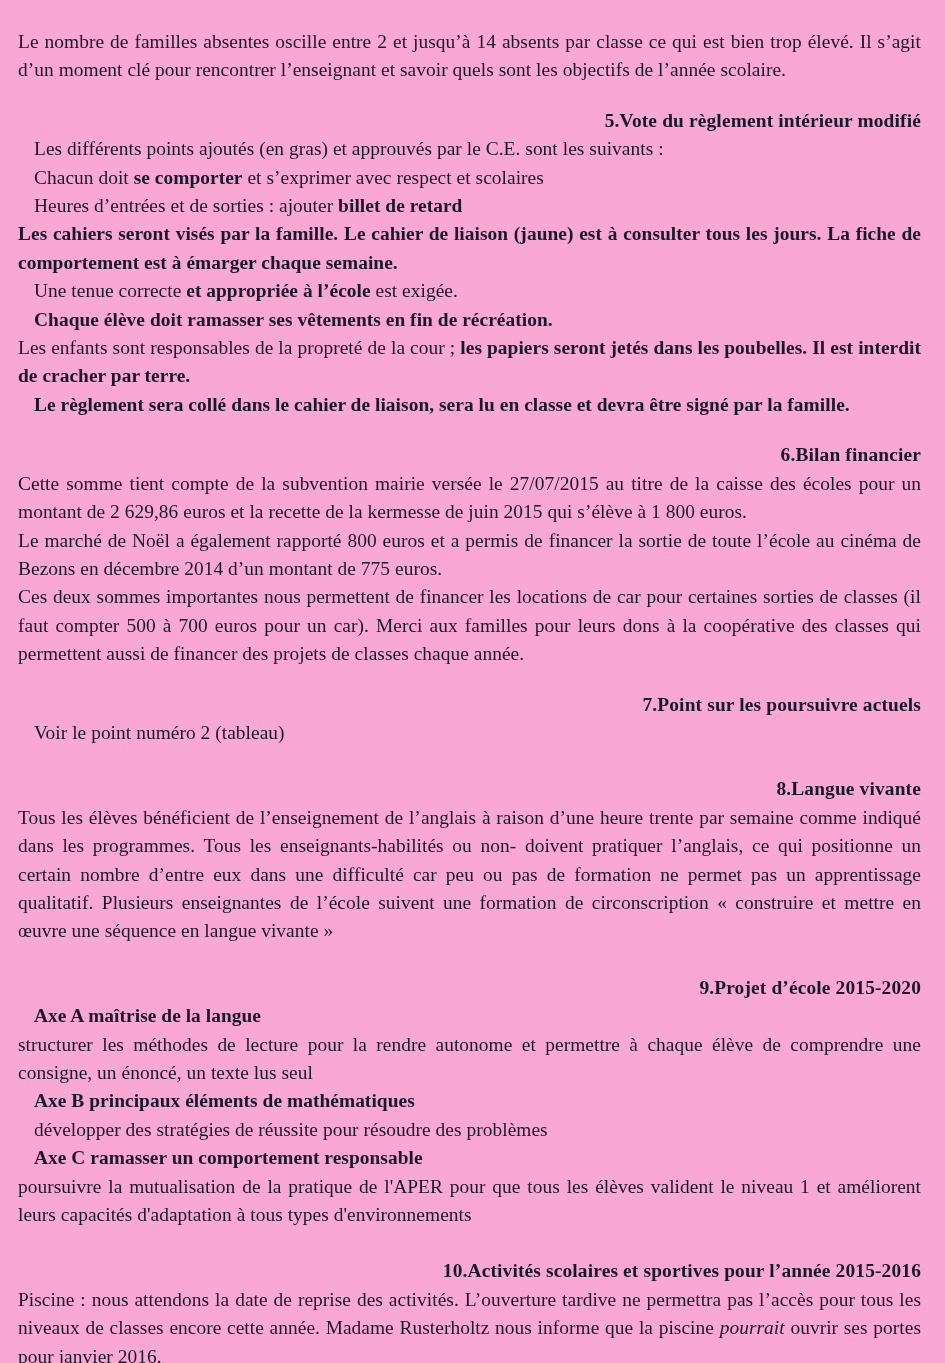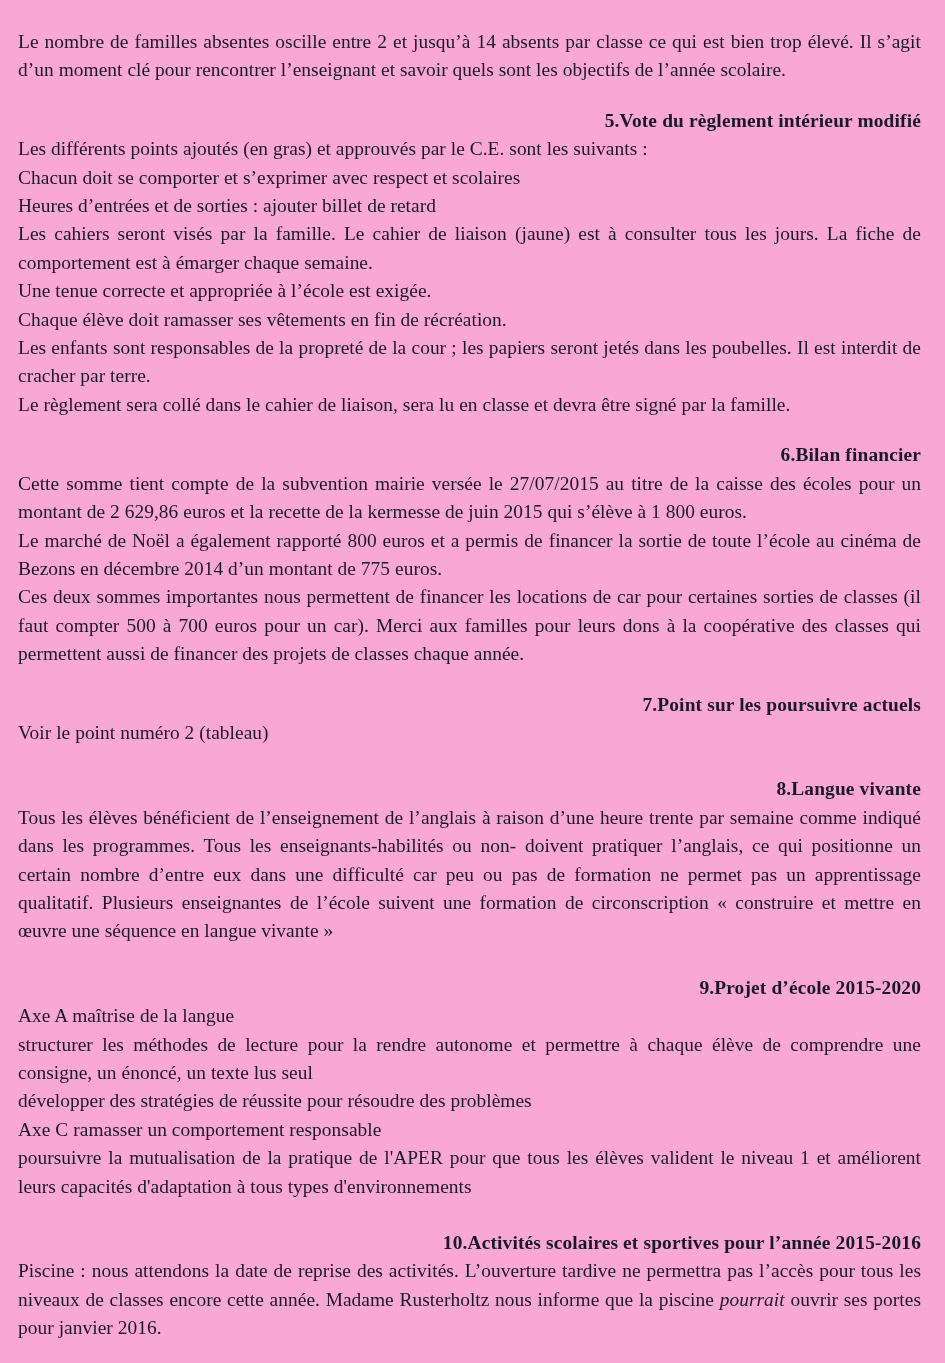--- a/index.html
+++ b/index.html
@@ -32,36 +32,37 @@
   p {
     margin: 0;
   }
   .para {
     text-align: justify;
     text-justify: inter-word;
   }
   .line {
     text-align: left;
     white-space: normal;
+    margin-left: 16px;
   }
   .heading {
     font-weight: bold;
     text-align: right;
     padding-left: 56px;
     text-indent: 0;
     letter-spacing: 0.15px;
   }
   .heading .num {
     display: inline-block;
     min-width: 30px;
   }
   .heading .htitle {
     display: inline;
   }
-  .bold { font-weight: normal; }
+  .bold { font-weight: bold; }
   .italic { font-style: italic; }
   .spacer-md { height: 22px; }
   .spacer-lg { height: 28px; }
   
 </style>
 </head>
 <body>
 
 <div class="page">
   <div class="doc-body">
@@ -105,20 +106,21 @@
     </p>
     <p class="para">Tous les élèves bénéficient de l’enseignement de l’anglais à raison d’une heure trente par semaine comme indiqué dans les programmes. Tous les enseignants-habilités ou non- doivent pratiquer l’anglais, ce qui positionne un certain nombre d’entre eux dans une difficulté car peu ou pas de formation ne permet pas un apprentissage qualitatif. Plusieurs enseignantes de l’école suivent une formation de circonscription « construire et mettre en œuvre une séquence en langue vivante »</p>
 
     <div class="spacer-lg"></div>
 
     <p class="heading">
       <span class="num">9.</span><span class="htitle">Projet d’école 2015-2020</span>
     </p>
     <p class="line bold">Axe A maîtrise de la langue</p>
     <p class="para">structurer les méthodes de lecture pour la rendre autonome et permettre à chaque élève de comprendre une consigne, un énoncé, un texte lus seul</p>
+    <p class="line bold">Axe B principaux éléments de mathématiques</p>
     <p class="line">développer des stratégies de réussite pour résoudre des problèmes</p>
     <p class="line bold">Axe C ramasser un comportement responsable</p>
     <p class="para">poursuivre la mutualisation de la pratique de l'APER pour que tous les élèves valident le niveau 1 et améliorent leurs capacités d'adaptation à tous types d'environnements</p>
 
     <div class="spacer-lg"></div>
 
     <p class="heading">
       <span class="num">10.</span><span class="htitle">Activités scolaires et sportives pour l’année 2015-2016</span>
     </p>
     <p class="para"><span>Piscine : nous attendons la date de reprise des activités. L’ouverture tardive ne permettra pas l’accès pour tous les niveaux de classes encore cette année. Madame Rusterholtz nous informe que la piscine </span><span class="italic">pourrait</span><span> ouvrir ses portes pour janvier 2016.</span></p>

